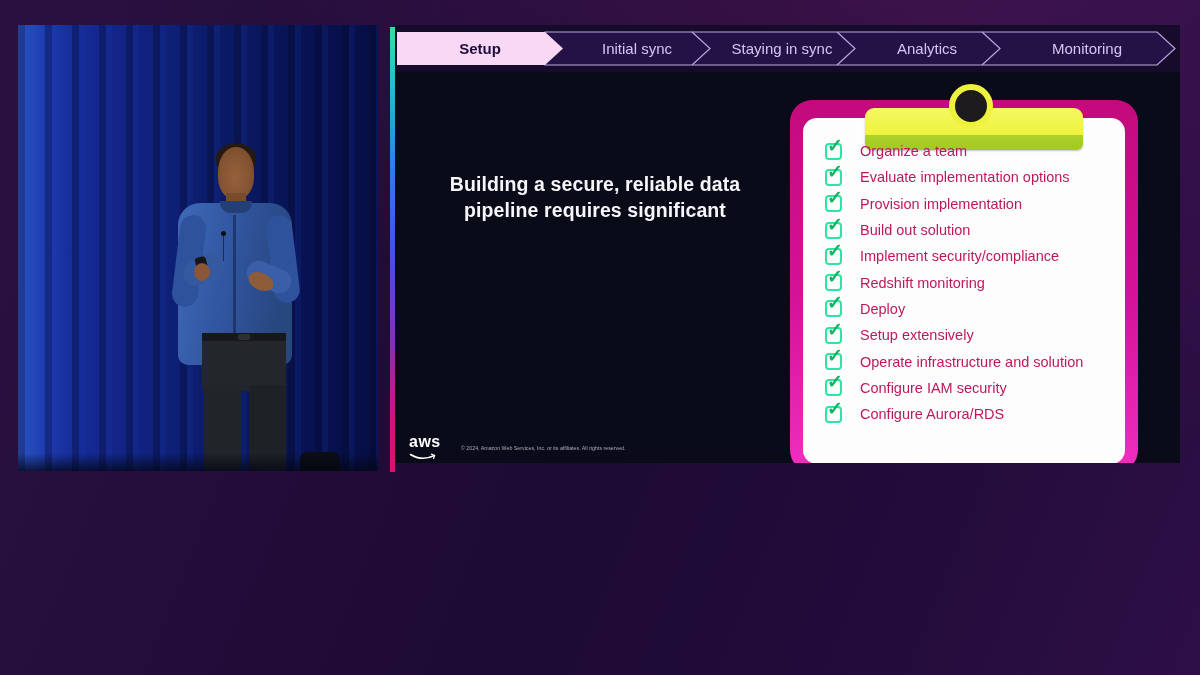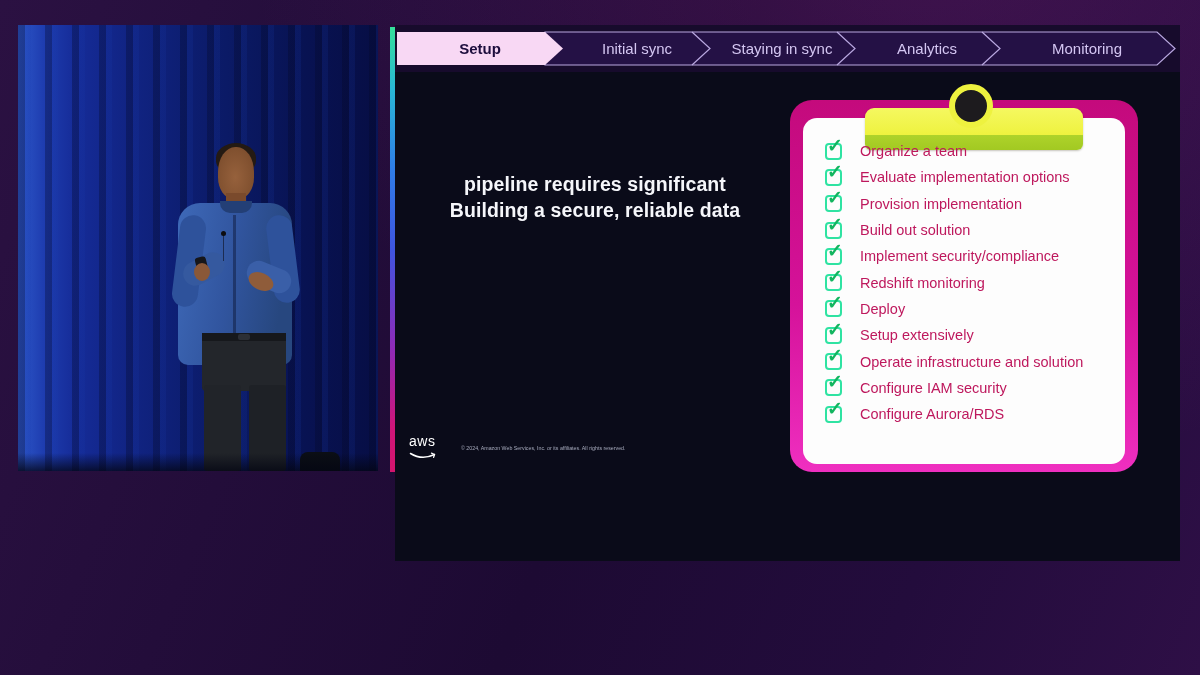--- a/index.html
+++ b/index.html
@@ -48,30 +48,30 @@
   .leg-2  { left:231px; top:360px; width:37px; height:86px; background:#1e2126; border-radius:3px; }
   .monitor{ left:282px; top:427px; width:40px; height:19px; background:#0b0e15; border-radius:8px 8px 0 0; }
 
   
   #stripe {
     left:390px; top:27px; width:5px; height:445px;
     background:linear-gradient(180deg,#35e09a 0%,#29b7d6 14%,#2f7de8 32%,#3f55e0 50%,#8e2bb8 72%,#cf1579 90%,#d4156e 100%);
   }
 
   
-  #slide { left:395px; top:25px; width:785px; height:536px; background:#0a0b19; overflow:hidden; }
+  #slide { left:395px; top:25px; width:785px; height:438px; background:#0a0b19; overflow:hidden; }
   #slide .topband { left:0; top:0; width:100%; height:47px; background:#170b2c; }
   #nav { left:0; top:5px; width:785px; height:40px; }
   #nav text { font-family:"Liberation Sans", sans-serif; font-size:15px; }
 
   #title { left:32px; top:146px; width:336px; text-align:center;
            color:#f5f6fa; font-weight:bold; font-size:19.5px; line-height:26px; letter-spacing:.1px; }
   #title span { display:block; }
 
-  #aws-logo { left:14px; top:410px; width:34px; color:#fff; font-weight:normal; font-size:14px; letter-spacing:.5px; }
+  #aws-logo { left:14px; top:410px; width:34px; color:#fff; font-weight:bold; font-size:16px; letter-spacing:.5px; }
   #aws-logo .word { display:block; line-height:13px; }
   #copyright { left:66px; top:420px; color:#a7abbd; font-size:6px; transform:scale(.88); transform-origin:left center; white-space:nowrap; }
 
   
   #clipboard { left:395px; top:75px; width:348px; height:372px; border-radius:22px;
                background:linear-gradient(180deg,#c40a7c 0%,#d5129a 55%,#ef2fc0 100%);
                padding:18px 13px 8px 13px; }
   #clipboard .paper { width:100%; height:100%; background:#fdfdfd; border-radius:14px; position:relative; }
   #clip { position:absolute; left:62px; top:-10px; width:218px; height:42px; border-radius:9px 9px 6px 6px;
           background:linear-gradient(180deg,#f5f860 0%,#eef23f 64%, #aed32a 64%, #a2c922 100%);
@@ -129,22 +129,22 @@
 
     <polygon points="2,2 150,2 168,18.5 150,35 2,35" fill="#f8d8f4"></polygon>
     <text x="85" y="24" text-anchor="middle" font-weight="bold" fill="#1d0e3d">Setup</text>
     <text x="242" y="24" text-anchor="middle" fill="#d4c6f2">Initial sync</text>
     <text x="387" y="24" text-anchor="middle" fill="#d4c6f2">Staying in sync</text>
     <text x="532" y="24" text-anchor="middle" fill="#d4c6f2">Analytics</text>
     <text x="692" y="24" text-anchor="middle" fill="#d4c6f2">Monitoring</text>
   </svg>
 
   <div id="title" class="abs">
+    <span>Building a secure, reliable data</span>
     <span>pipeline requires significant</span>
-    <span>Building a secure, reliable data</span>
   </div>
 
   <div id="aws-logo" class="abs">
     <span class="word">aws</span>
     <svg width="30" height="10" viewBox="0 0 30 10">
       <path d="M1.5 2.5 Q 13 9.5 25.5 3.5" fill="none" stroke="#ffffff" stroke-width="1.5" stroke-linecap="round"></path>
       <path d="M25.5 3.5 L 22.5 2.2 M25.5 3.5 L 24.6 6.4" fill="none" stroke="#ffffff" stroke-width="1.3" stroke-linecap="round"></path>
     </svg>
   </div>
   <div id="copyright" class="abs">© 2024, Amazon Web Services, Inc. or its affiliates. All rights reserved.</div>

